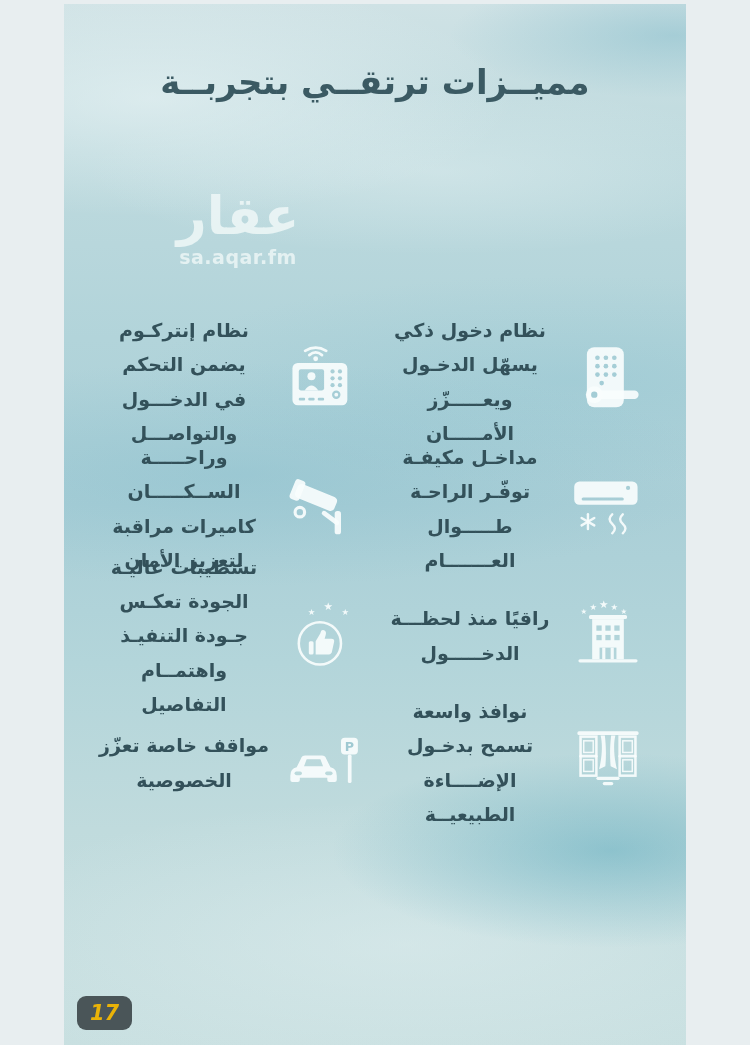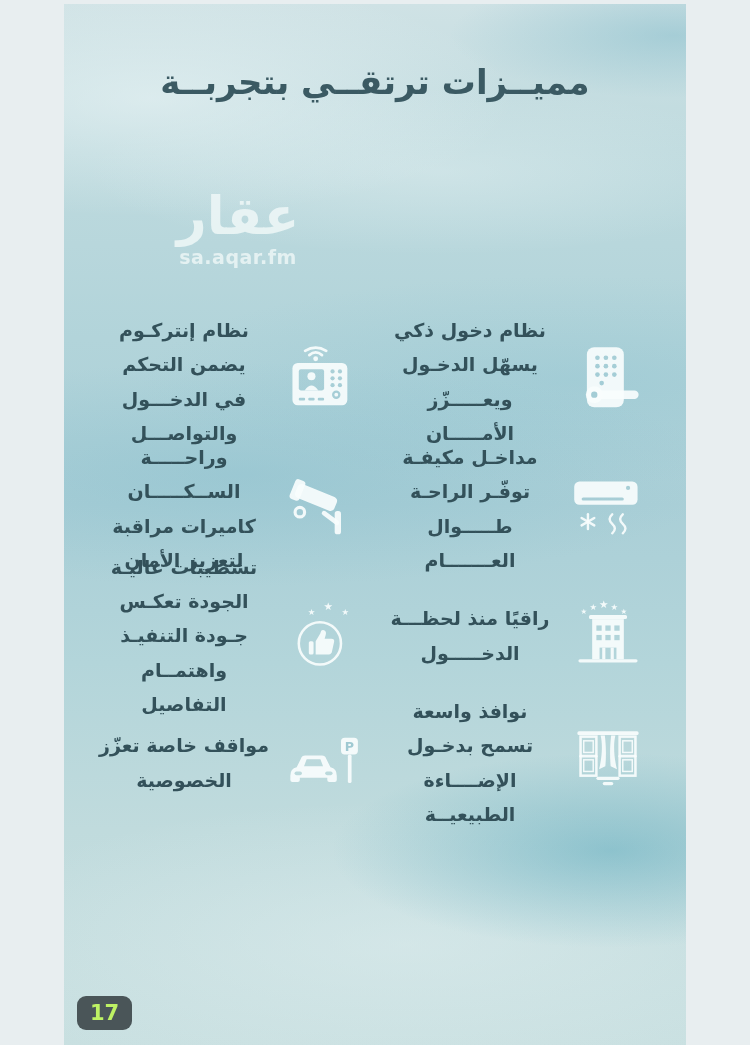--- a/index.html
+++ b/index.html
@@ -40,23 +40,23 @@
   }
   .feature{display:flex;align-items:center;gap:12px;}
   .icon-box{flex:0 0 80px;height:88px;display:flex;align-items:center;justify-content:center;}
   .icon-box svg{width:76px;height:84px;}
   .ftext{
     flex:1;text-align:center;direction:rtl;
     color:#33515a;font-size:19px;font-weight:700;line-height:1.8;
   }
   .page-badge{
     position:absolute;left:13px;top:992px;
-    background:#4a5558;color:#bef264;
+    background:#4a5558;color:#eab308;
     border-radius:9px;padding:5px 13px;
-    font-size:21px;font-weight:600;
+    font-size:21px;font-weight:600;font-style:italic;
   }
   .bottom-strip{position:absolute;left:0;right:0;bottom:0;height:3px;background:#343e40;}
   .ic{fill:rgba(248,253,253,0.92);}
   .ic-stroke{stroke:rgba(248,253,253,0.92);fill:none;stroke-linecap:round;}
   svg text.star{fill:rgba(248,253,253,0.92);font-family:"DejaVu Sans",sans-serif;}
   svg text.sign-letter{fill:#9fc9d2;font-family:"DejaVu Sans",sans-serif;font-weight:bold;font-size:12px;}
 </style>
 </head>
 <body>
 

